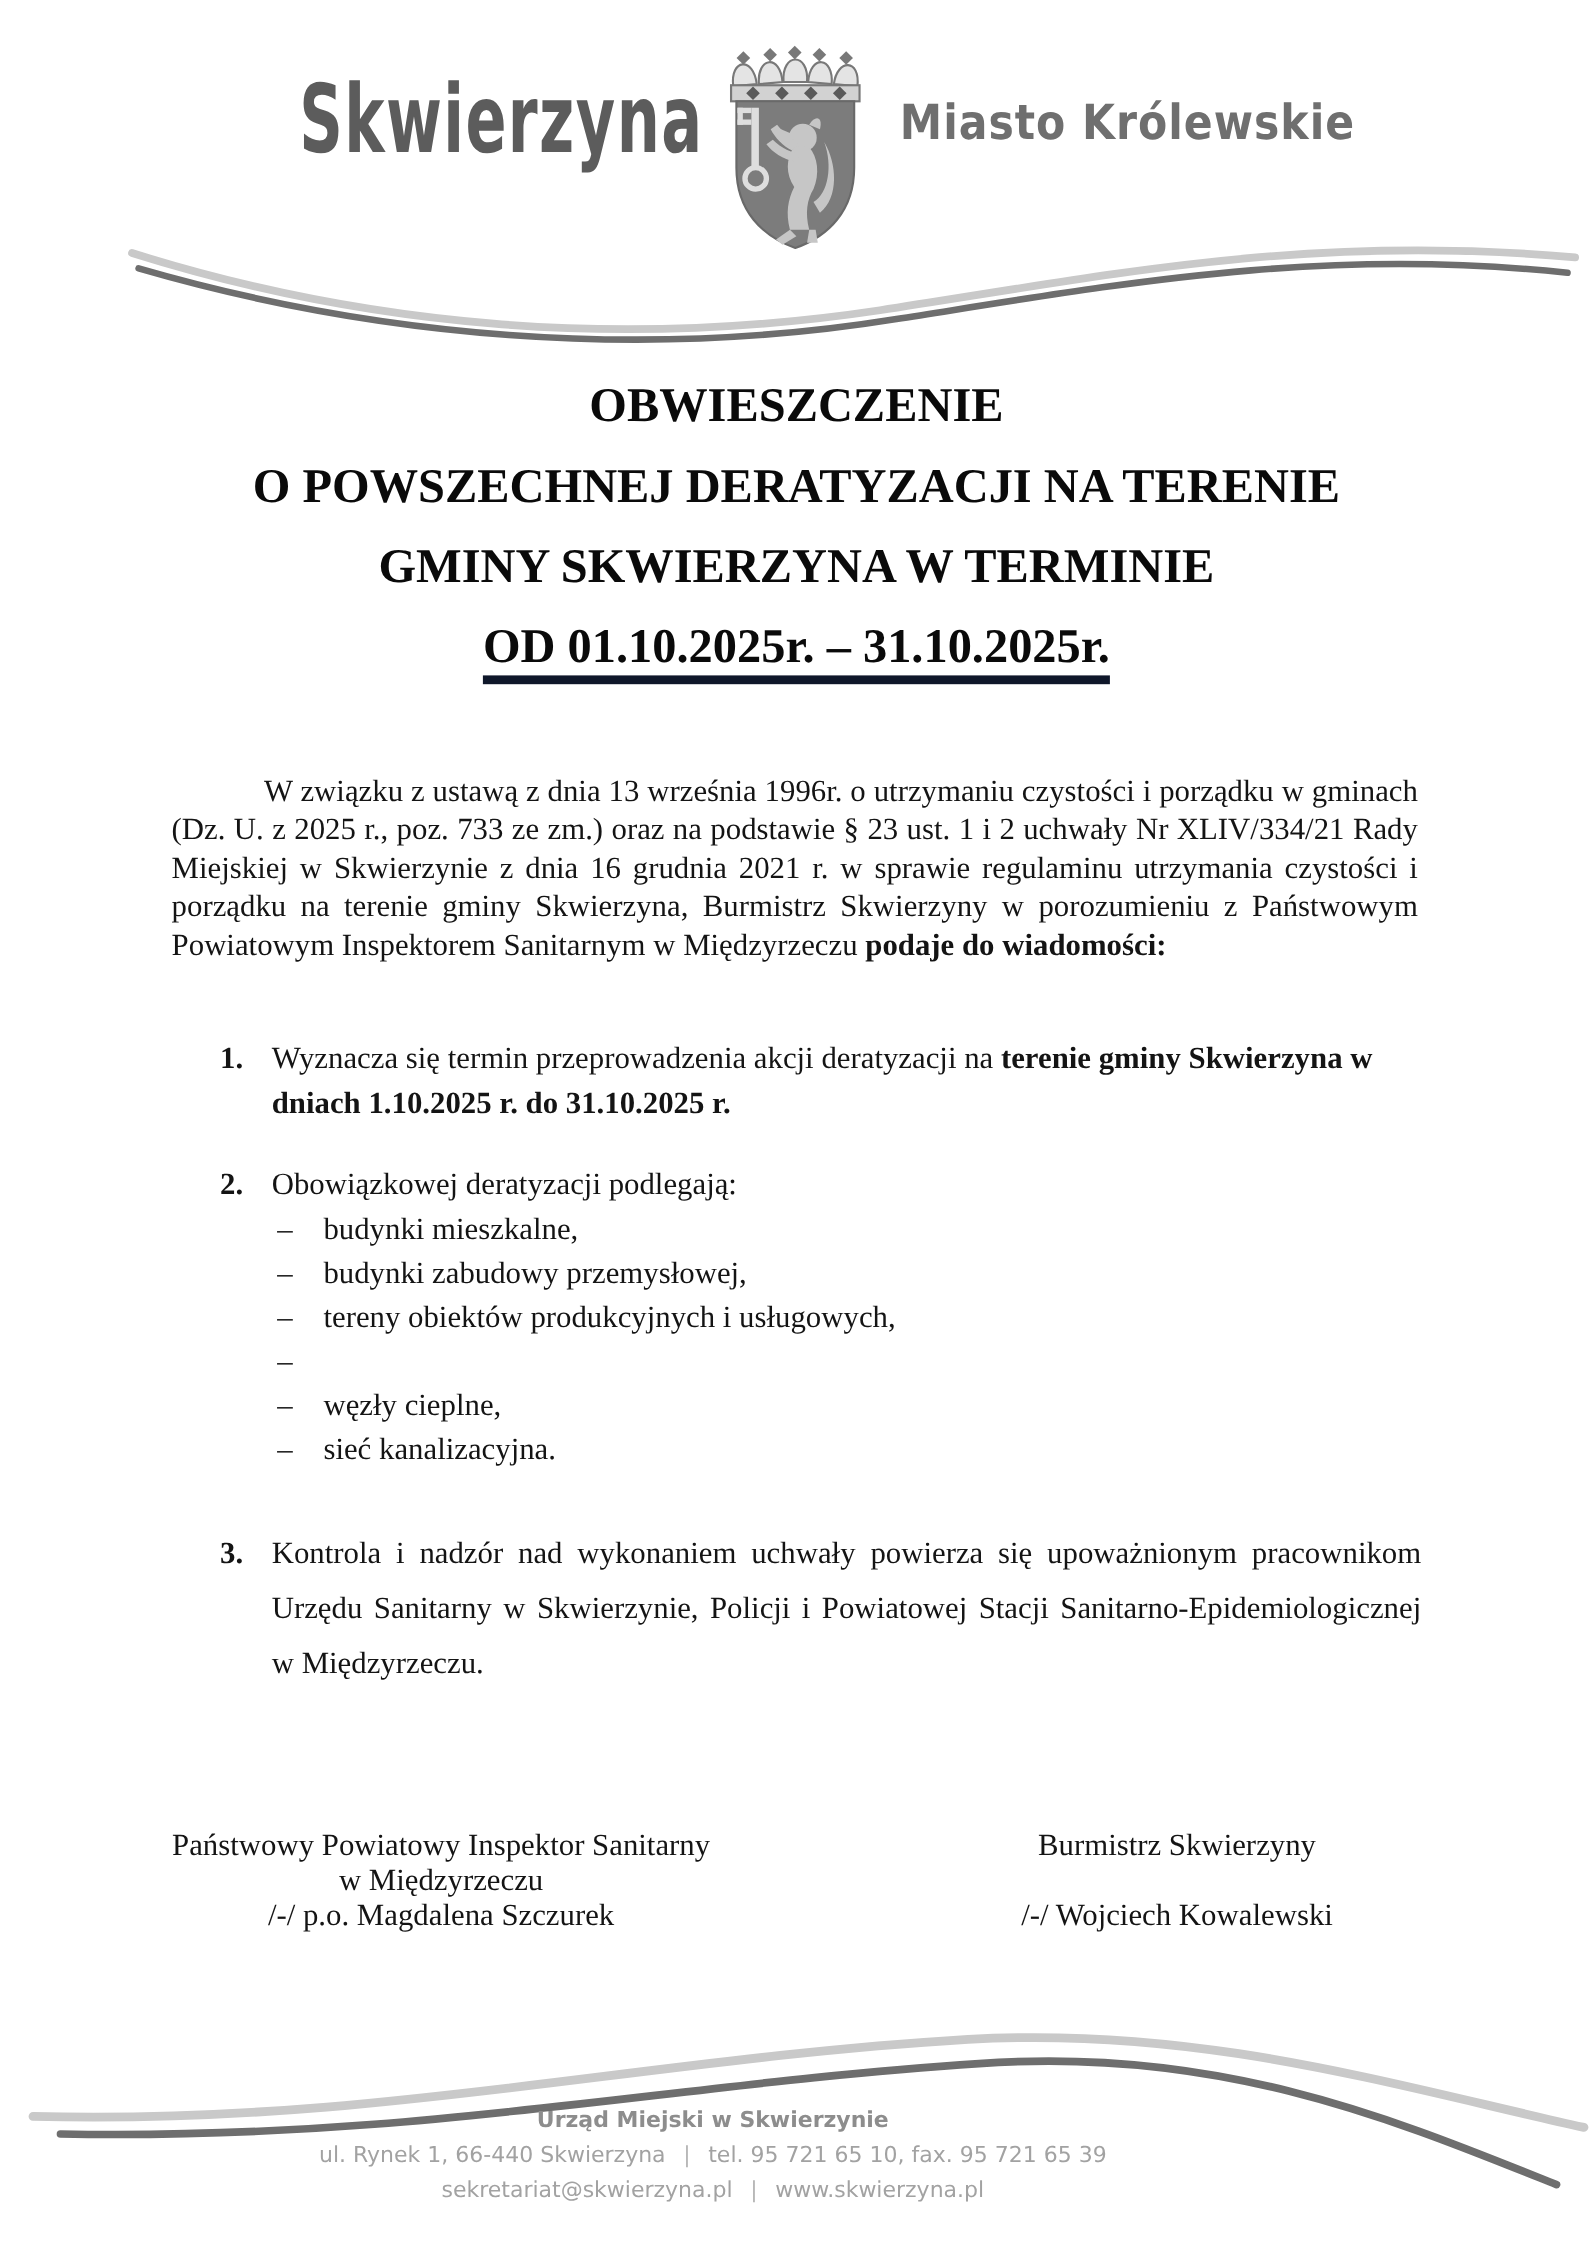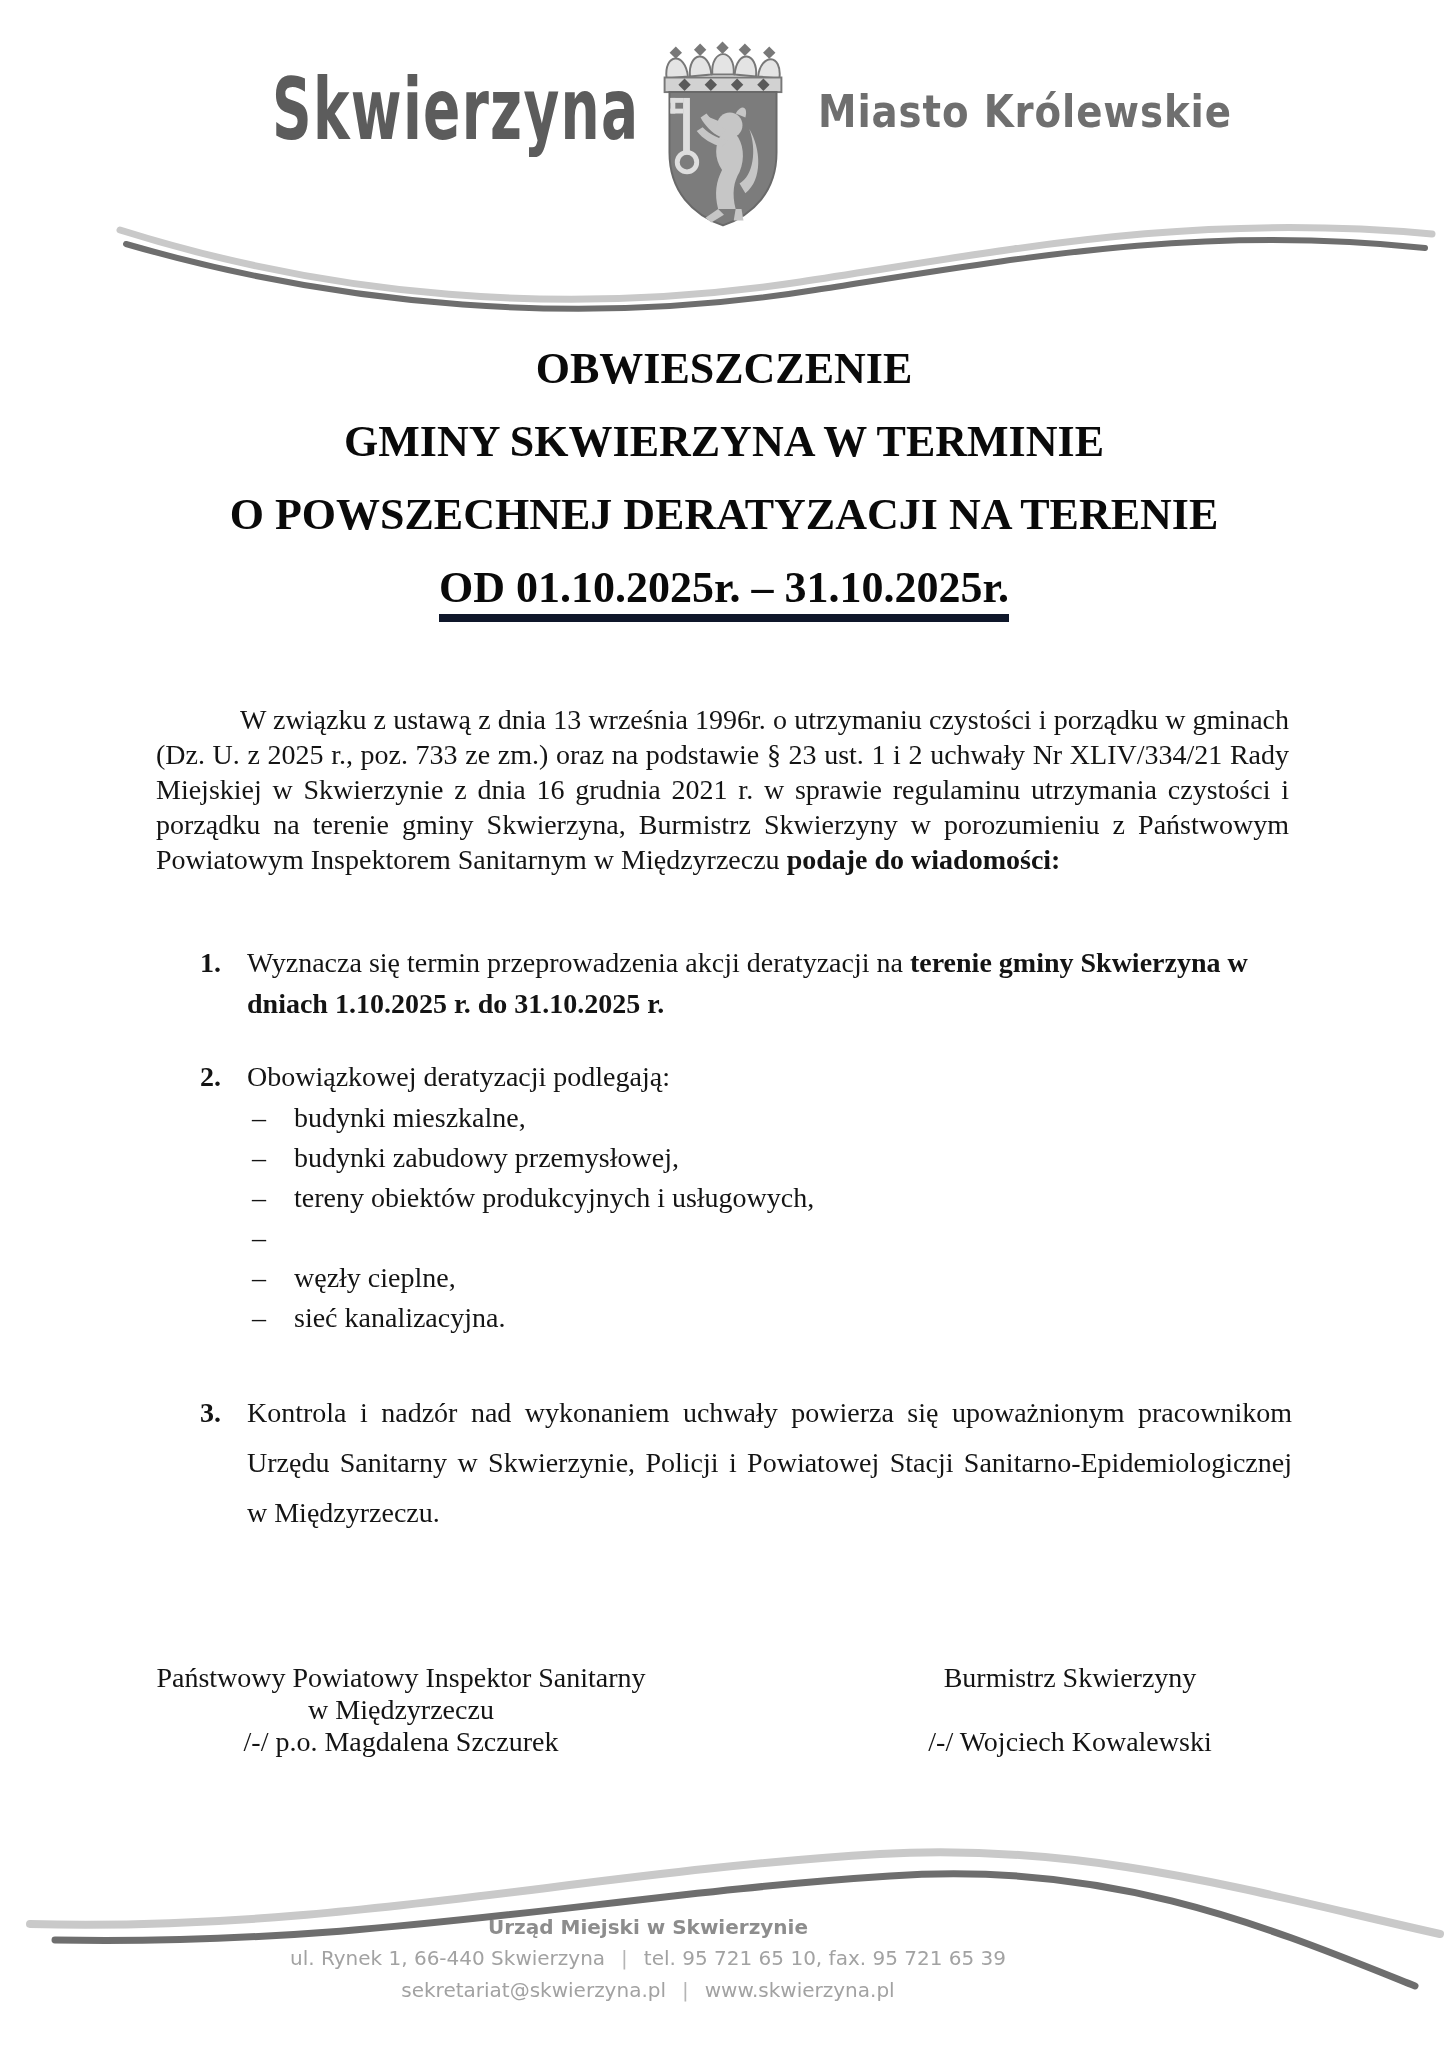--- a/index.html
+++ b/index.html
@@ -106,22 +106,22 @@
 
 <div class="abs tagline">Miasto Królewskie</div>
 
 <svg class="abs swoosh-top" viewBox="0 0 1448 135" fill="none" stroke-linecap="round">
   <path d="M 120,52 C 330,118 560,140 800,104 C 1010,72 1190,34 1432,56" stroke-width="7" stroke="#c9c9c9"></path>
   <path d="M 126,66 C 340,128 580,150 815,112 C 1020,80 1200,46 1425,70" stroke-width="6" stroke="#6e6e6e"></path>
 </svg>
 
 <div class="abs title-block">
   <div class="tline">OBWIESZCZENIE</div>
+  <div class="tline">O POWSZECHNEJ DERATYZACJI NA TERENIE</div>
   <div class="tline">GMINY SKWIERZYNA W TERMINIE</div>
-  <div class="tline">O POWSZECHNEJ DERATYZACJI NA TERENIE</div>
   <div class="tline"><span class="date-underline">OD 01.10.2025r. – 31.10.2025r.</span></div>
 </div>
 
 <div class="abs intro"><span>W związku z ustawą z dnia 13 września 1996r. o utrzymaniu czystości i porządku w gminach (Dz. U. z 2025 r., poz. 733 ze zm.) oraz na podstawie § 23 ust. 1 i 2 uchwały Nr XLIV/334/21 Rady Miejskiej w Skwierzynie z dnia 16 grudnia 2021 r. w sprawie regulaminu utrzymania czystości i porządku na terenie gminy Skwierzyna, Burmistrz Skwierzyny w porozumieniu z Państwowym Powiatowym Inspektorem Sanitarnym w Międzyrzeczu </span><span class="bold">podaje do wiadomości:</span></div>
 
 <div class="abs list-item li1">
   <span class="num">1.</span>
   <div class="txt"><span>Wyznacza się termin przeprowadzenia akcji deratyzacji na </span><span class="bold">terenie gminy Skwierzyna w dniach 1.10.2025 r. do 31.10.2025 r.</span></div>
 </div>
 

